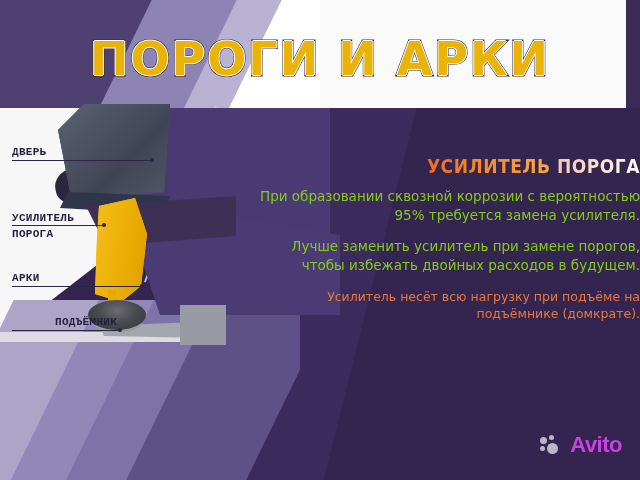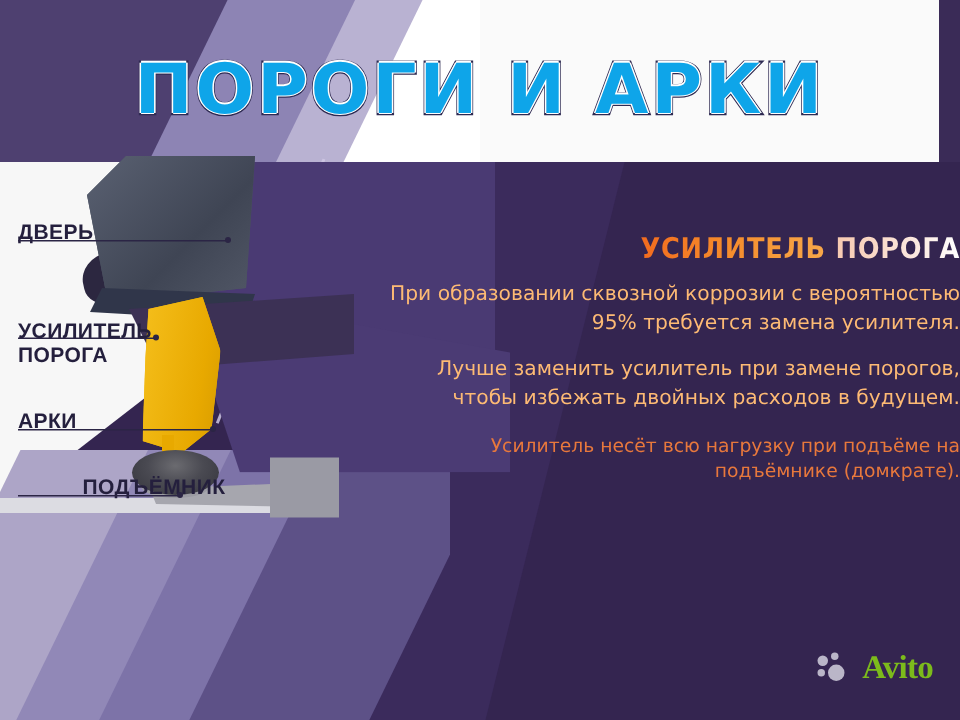--- a/index.html
+++ b/index.html
@@ -26,21 +26,21 @@
     font-family:"DejaVu Sans", sans-serif;
     font-size:46px;font-weight:bold;letter-spacing:2px;
     color:#2e2a52;
     -webkit-text-stroke:2px #2e2a52;
     text-shadow:
       0 0 0 #fff,
       1px 0 0 #fff, -1px 0 0 #fff, 0 1px 0 #fff, 0 -1px 0 #fff;
   }
   .title span{
     display:inline-block;
-    color:#0ea5e9;
+    color:#eab308;
     -webkit-text-stroke:3px #2e2a52;
     paint-order:stroke fill;
   }
 
   
   .left-white{position:absolute;left:0;top:108px;width:300px;height:240px;background:#f7f7f7;}
 
   
   .right-panel{position:absolute;left:0;top:108px;width:640px;height:372px;background:#342550;
     clip-path:polygon(300px 0, 640px 0, 640px 372px, 0 372px, 0 232px);}
@@ -109,22 +109,22 @@
   }
   .car .jackblock{
     position:absolute;left:180px;top:205px;width:46px;height:40px;background:#9a9aa4;
   }
   .car .ground{
     position:absolute;left:0;top:232px;width:180px;height:10px;background:#dcdce2;
   }
 
   
   .lbl{
-    position:absolute;color:#241f3d;font-family:Liberation Sans, sans-serif;
-    font-size:14px;font-weight:bold;letter-spacing:.3px;white-space:nowrap;
+    position:absolute;color:#241f3d;font-family:Liberation Mono, monospace;
+    font-size:11px;font-weight:bold;letter-spacing:.3px;white-space:nowrap;
   }
   .lead{position:absolute;height:1px;background:#2b2545;}
   .dot{position:absolute;width:4px;height:4px;border-radius:50%;background:#2b2545;}
 
   
   .txt{position:absolute;left:252px;top:112px;width:388px;text-align:right;margin-top:35px;}
   .head{
     font-family:"DejaVu Sans Condensed","DejaVu Sans",sans-serif;
     font-size:19px;font-weight:bold;letter-spacing:.5px;
     margin:8px 0 10px 0;
@@ -132,34 +132,34 @@
   .head .w1{
     background:linear-gradient(90deg,#f26b1f 0%,#f58b2b 45%,#f7a84a 100%);
     -webkit-background-clip:text;background-clip:text;color:transparent;
   }
   .head .w2{
     background:linear-gradient(90deg,#f6c9b0 0%,#fbe6dc 60%,#ffffff 100%);
     -webkit-background-clip:text;background-clip:text;color:transparent;
   }
   .p{
     font-family:"DejaVu Sans", sans-serif;
-    font-size:13.5px;line-height:1.42;color:#fdba74;margin:0 0 12px 0;
+    font-size:13.5px;line-height:1.42;color:#84cc16;margin:0 0 12px 0;
   }
   .p.accent{color:#e8783c;font-size:12.5px;}
 
   
   .avito{position:absolute;right:18px;bottom:22px;display:flex;align-items:center;gap:6px;opacity:.9;}
   .avito .logo{position:relative;width:24px;height:20px;}
   .avito .logo i{position:absolute;border-radius:50%;background:#c9c6d6;display:block;}
   .avito .logo i.b1{left:0;top:2px;width:7px;height:7px;}
   .avito .logo i.b2{left:9px;top:0;width:5px;height:5px;}
   .avito .logo i.b3{left:0;top:11px;width:5px;height:5px;}
   .avito .logo i.b4{left:7px;top:8px;width:11px;height:11px;}
-  .avito .word{color:#84cc16;font-size:22px;font-weight:bold;letter-spacing:-.5px;
-    font-family:Liberation Serif, serif;}
+  .avito .word{color:#d946ef;font-size:22px;font-weight:bold;letter-spacing:-.5px;
+    font-family:Liberation Sans, sans-serif;}
 </style>
 </head>
 <body>
 
 <div id="poster">
 
   <div class="banner">
     <div class="tl-band">
       <div class="tl-base"></div>
       <div class="tl-s1"></div>

